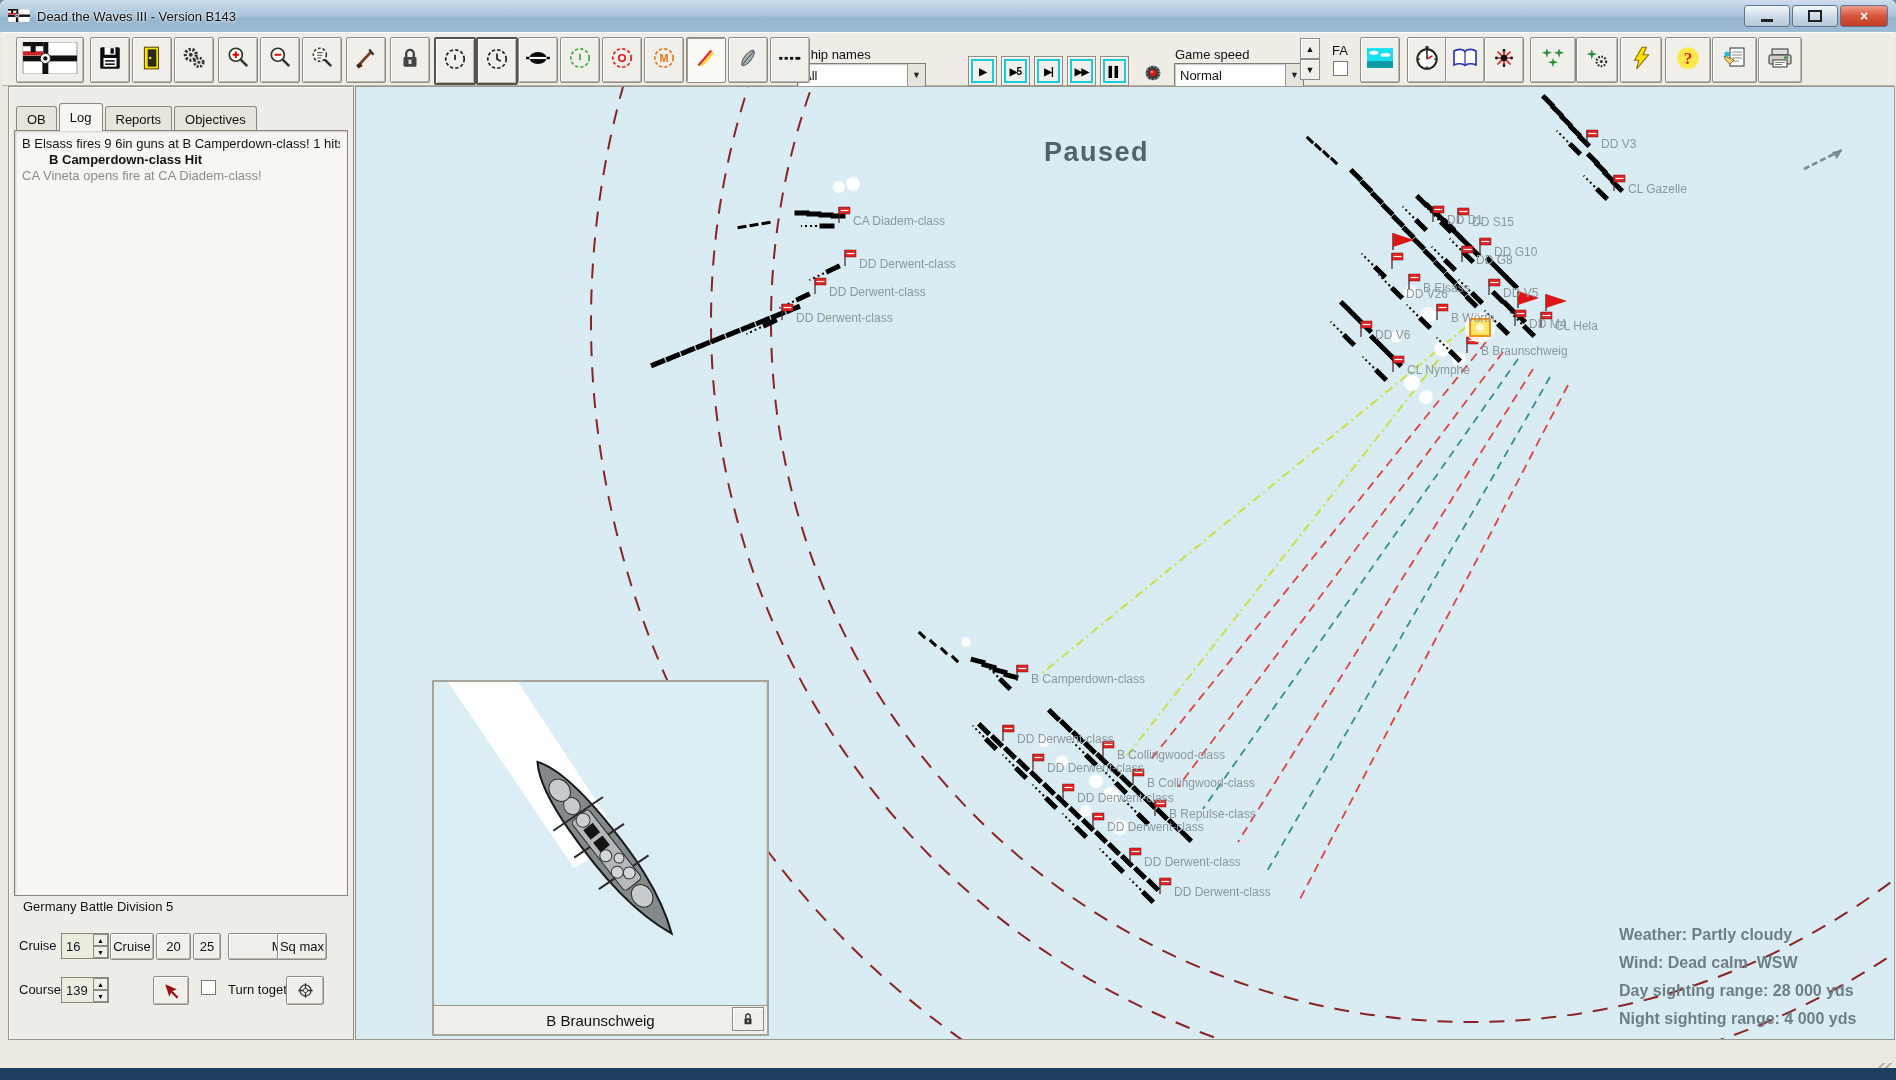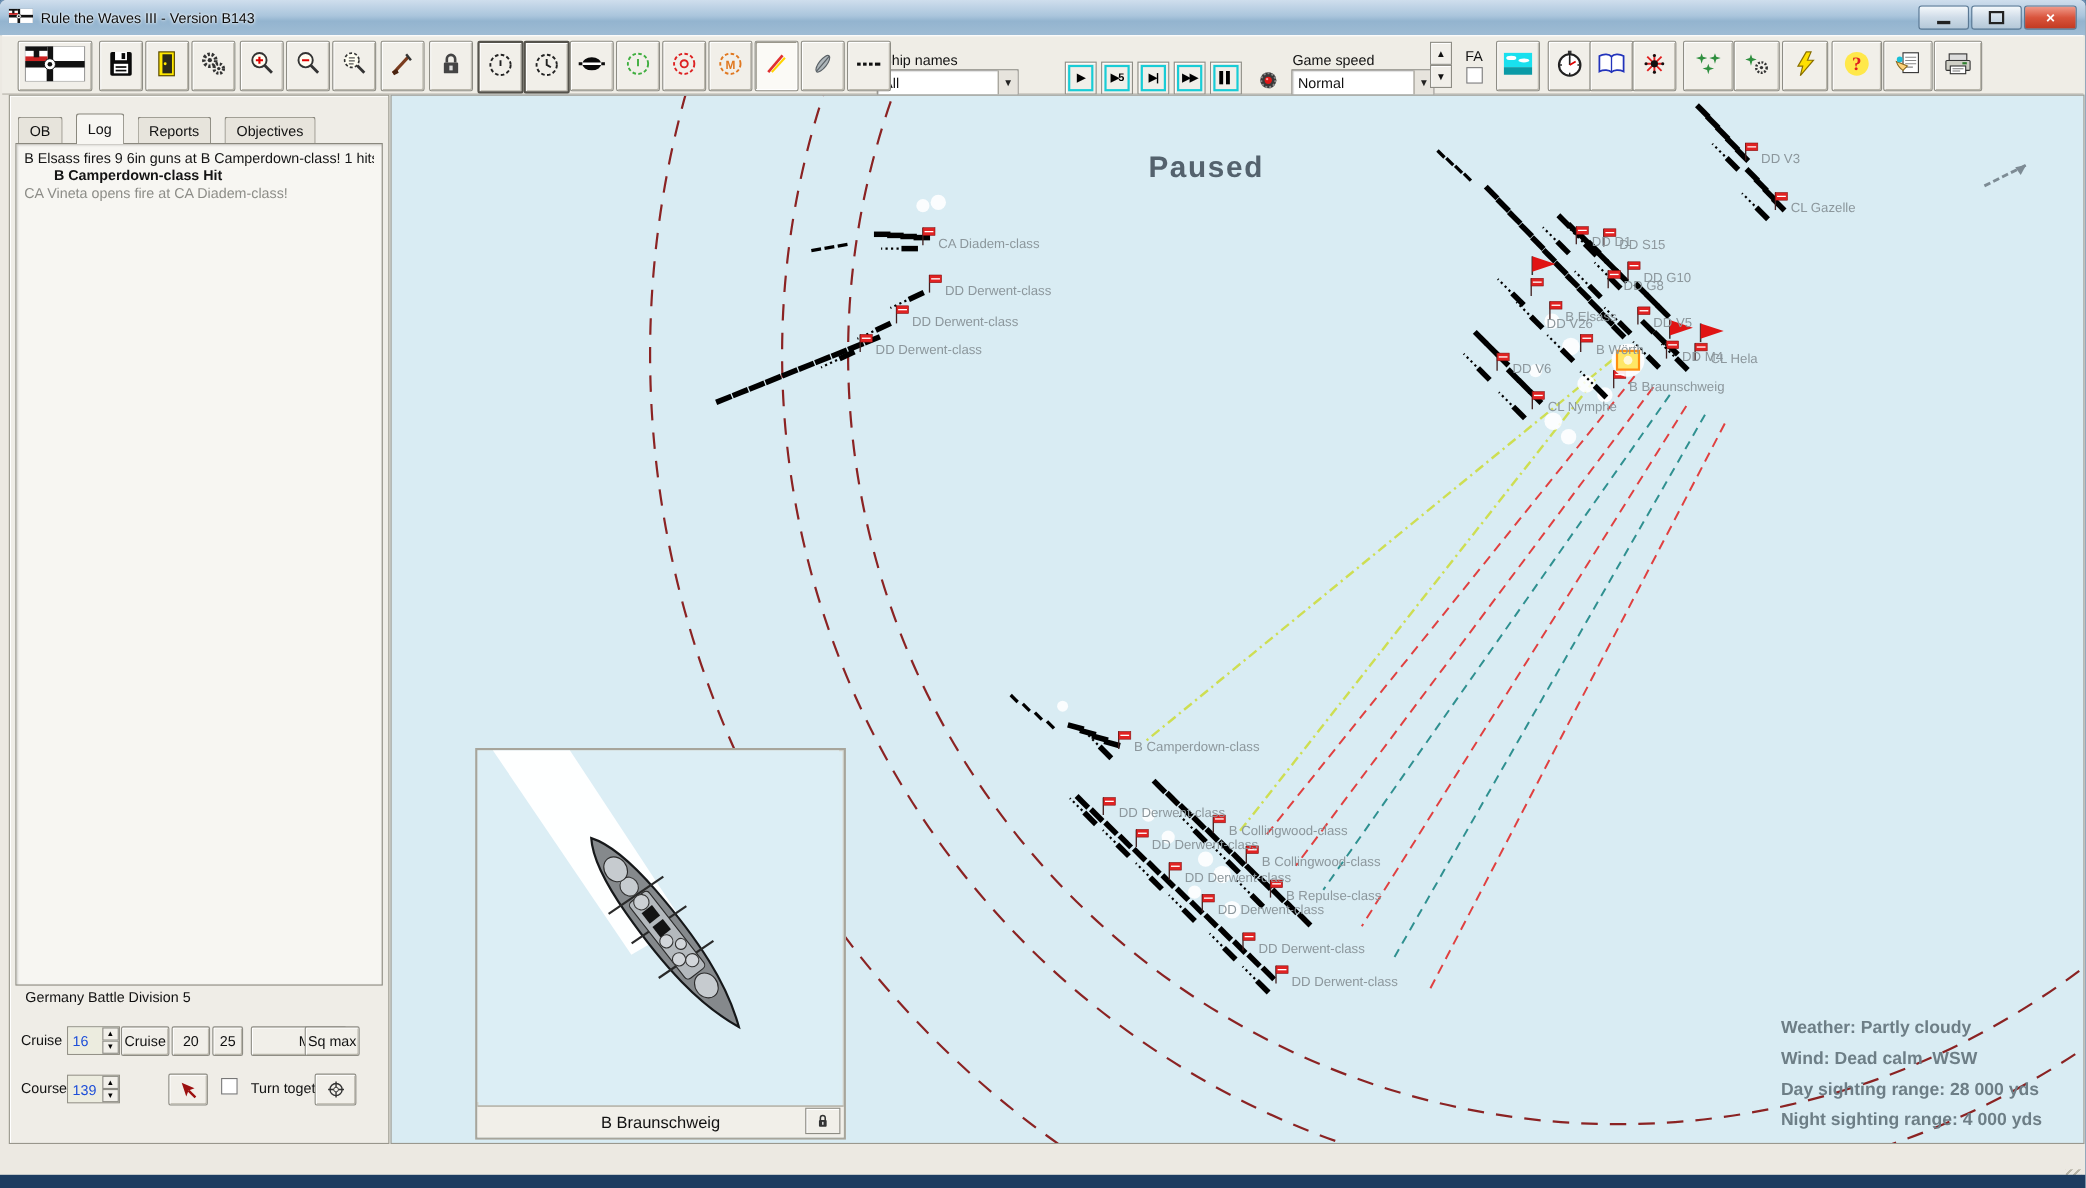--- a/index.html
+++ b/index.html
@@ -40,32 +40,32 @@
       font-size:10px;font-weight:bold;color:#000;letter-spacing:-1px;}
   .updown{position:absolute;display:flex;flex-direction:column;width:20px;height:42px;}
   .updown div{flex:1;background:#f1efe9;border:1px solid #8e8d85;box-shadow:inset 1px 1px 0 #fff;
       display:flex;align-items:center;justify-content:center;font-size:9px;color:#111;}
   .cbx{position:absolute;width:13px;height:13px;background:#fff;border:1px solid #777;}
   
   .leftpanel{position:absolute;left:8px;top:86px;width:344px;height:952px;background:#efede7;
       border:1px solid #98968c;box-shadow:inset 1px 1px 0 #fff;}
   .tabs{position:absolute;left:7px;top:16px;display:flex;align-items:flex-end;}
   .tab{height:24px;border:1px solid #8a887e;border-bottom:none;border-radius:3px 3px 0 0;background:#e7e4dc;
-      font-size:13px;color:#111;display:flex;align-items:center;justify-content:center;margin-right:12px;padding:0 10px;cursor:pointer;}
+      font-size:13px;color:#111;display:flex;align-items:center;justify-content:center;margin-right:2px;padding:0 10px;cursor:pointer;}
   .tab.active{background:#f7f6f2;height:27px;position:relative;z-index:2;}
   .logbox{position:absolute;left:5px;right:5px;top:43px;bottom:143px;background:#f7f6f2;
       border:1px solid #8a887e;box-shadow:inset 1px 1px 2px rgba(0,0,0,.18);padding:5px 7px;overflow:hidden;}
   .ln{font-size:13px;color:#141414;line-height:16px;white-space:nowrap;overflow:hidden;}
   .ln.bold{font-weight:bold;padding-left:27px;}
   .ln.muted{color:#8d8d88;}
   .divlabel{position:absolute;left:14px;top:812px;font-size:13px;color:#111;}
   .ctl-label{position:absolute;font-size:13px;color:#111;}
   .spin{position:absolute;height:24px;display:flex;border:1px solid #8a887e;background:#ececе7;}
   .spin{background:#ececе7;}
-  .spin .num{width:28px;background:#ececdf;font-size:13px;color:#1d4ed8;display:flex;align-items:center;padding-left:4px;}
+  .spin .num{width:28px;background:#ececdf;font-size:13px;color:#0f172a;display:flex;align-items:center;padding-left:4px;}
   .spin .arrows{width:16px;display:flex;flex-direction:column;}
   .spin .arrows div{flex:1;background:#f1efe9;border:1px solid #8e8d85;font-size:7px;display:flex;align-items:center;justify-content:center;}
   .wbtn{position:absolute;height:25px;background:#f1efe9;border:1px solid #8e8d85;border-radius:2px;
       box-shadow:inset 1px 1px 0 #fff, inset -1px -1px 0 #b9b6ab;font-size:13px;color:#111;
       display:flex;align-items:center;justify-content:center;cursor:pointer;}
   
   .map{position:absolute;left:355px;top:86px;width:1538px;height:952px;background:#d9ecf3;overflow:hidden;border:1px solid #9a988e;}
   .map svg{position:absolute;left:0;top:0;}
   .shiplabel{position:absolute;font-size:12px;color:#8c979c;white-space:nowrap;cursor:pointer;}
   .paused{position:absolute;font-size:27px;font-weight:bold;color:#54626d;letter-spacing:1.5px;}
@@ -97,21 +97,21 @@
           <rect y="16" width="64" height="7" fill="#111"></rect>
           <rect x="23" width="7" height="38" fill="#111"></rect>
           <rect width="24" height="16" fill="#fff"></rect>
           <rect width="24" height="5" fill="#111"></rect>
           <rect y="11" width="24" height="5" fill="#c22"></rect>
           <rect x="9" y="3" width="6" height="9" fill="#111"></rect>
           <circle cx="26.5" cy="19.5" r="6" fill="#fff" stroke="#111"></circle>
           <circle cx="26.5" cy="19.5" r="2.5" fill="#111"></circle>
         </svg>
     </span>
-    <span class="ttext">Rule the Waves III - Version B143</span>
+    <span class="ttext">Dead the Waves III - Version B143</span>
     <div class="winbtns">
       <div class="wb">
           <div class="glyph-min"></div>
         </div>
       <div class="wb">
           <div class="glyph-max"></div>
         </div>
       <div class="wb close">
           <div class="glyph-x">×</div>
         </div>

